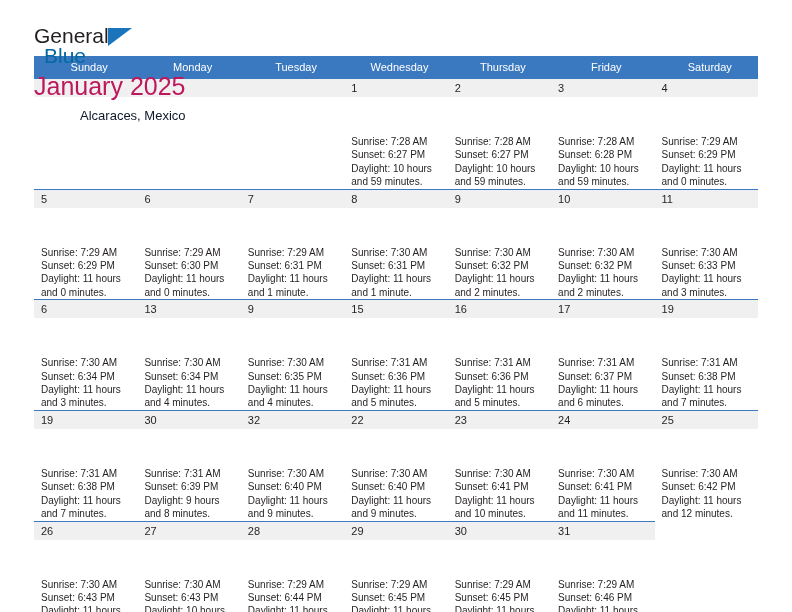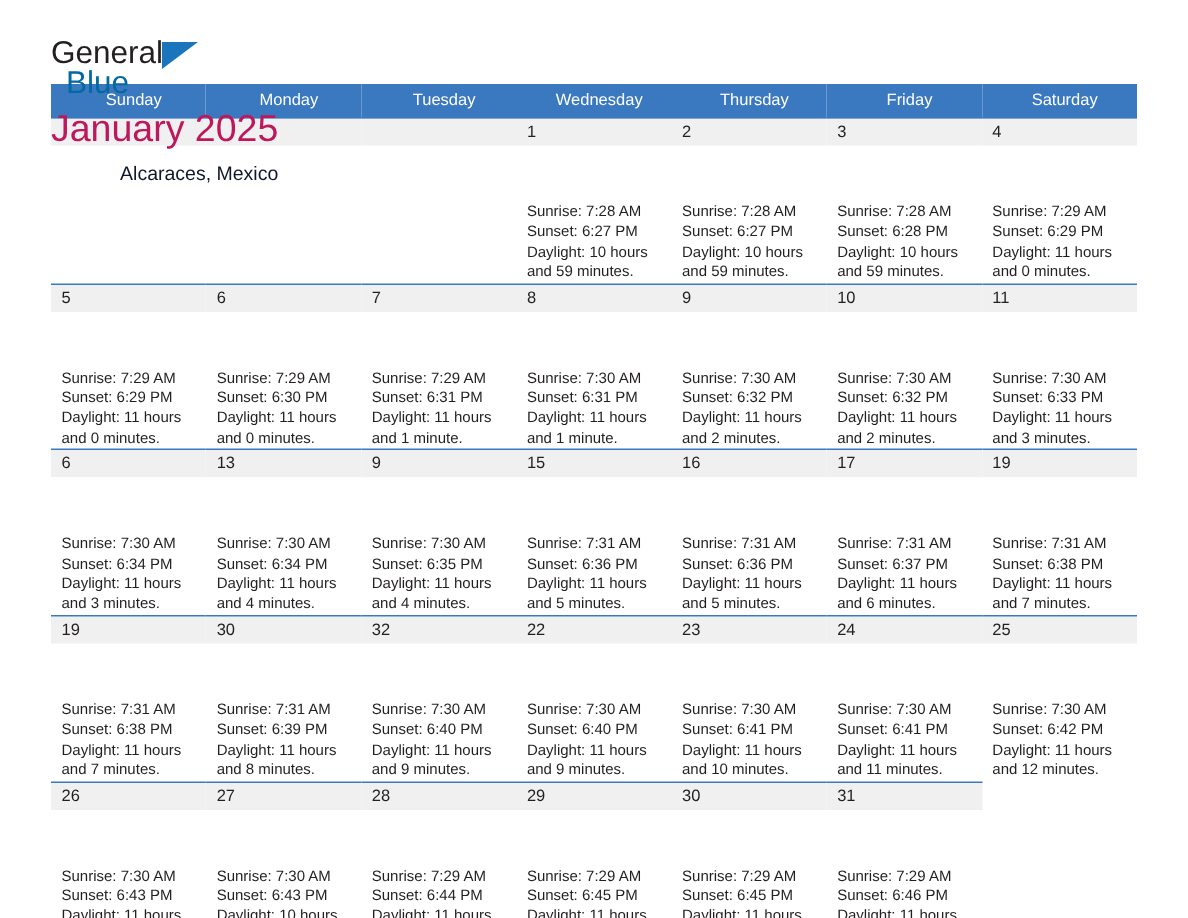--- a/index.html
+++ b/index.html
@@ -329,21 +329,21 @@
               <div>Sunrise: 7:31 AM</div>
               <div>Sunset: 6:38 PM</div>
               <div class="daylight">Daylight: 11 hours and 7 minutes.</div>
             </div>
           </td>
           <td>
             <div class="daynum">30</div>
             <div class="cellbody">
               <div>Sunrise: 7:31 AM</div>
               <div>Sunset: 6:39 PM</div>
-              <div class="daylight">Daylight: 11 hours and 8 minutes.</div>
+              <div class="daylight">Daylight: 9 hours and 8 minutes.</div>
             </div>
           </td>
           <td>
             <div class="daynum">32</div>
             <div class="cellbody">
               <div>Sunrise: 7:30 AM</div>
               <div>Sunset: 6:40 PM</div>
               <div class="daylight">Daylight: 11 hours and 9 minutes.</div>
             </div>
           </td>

